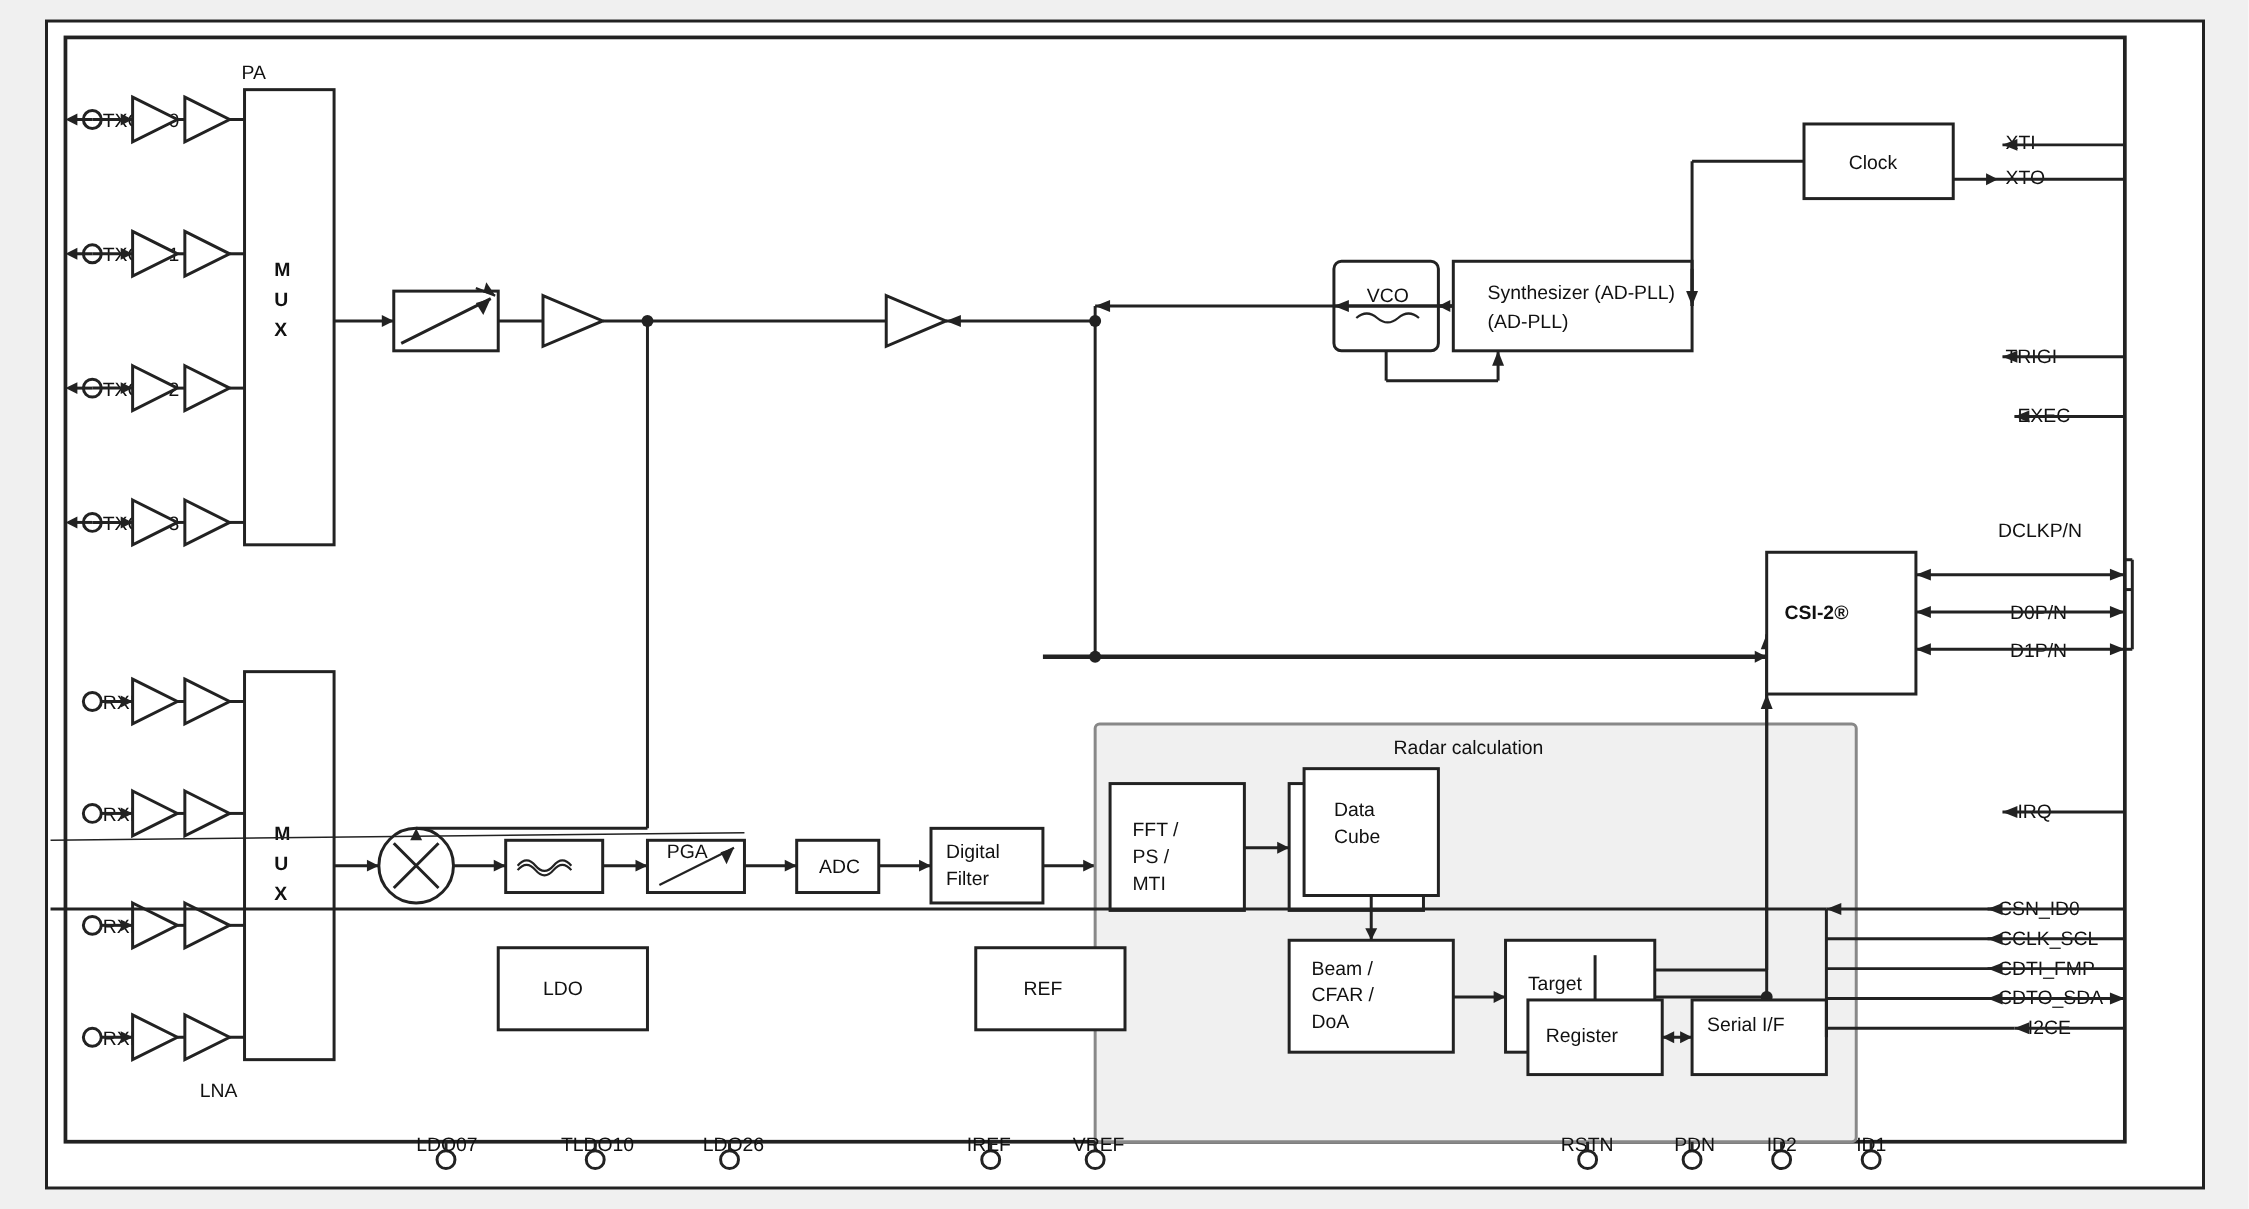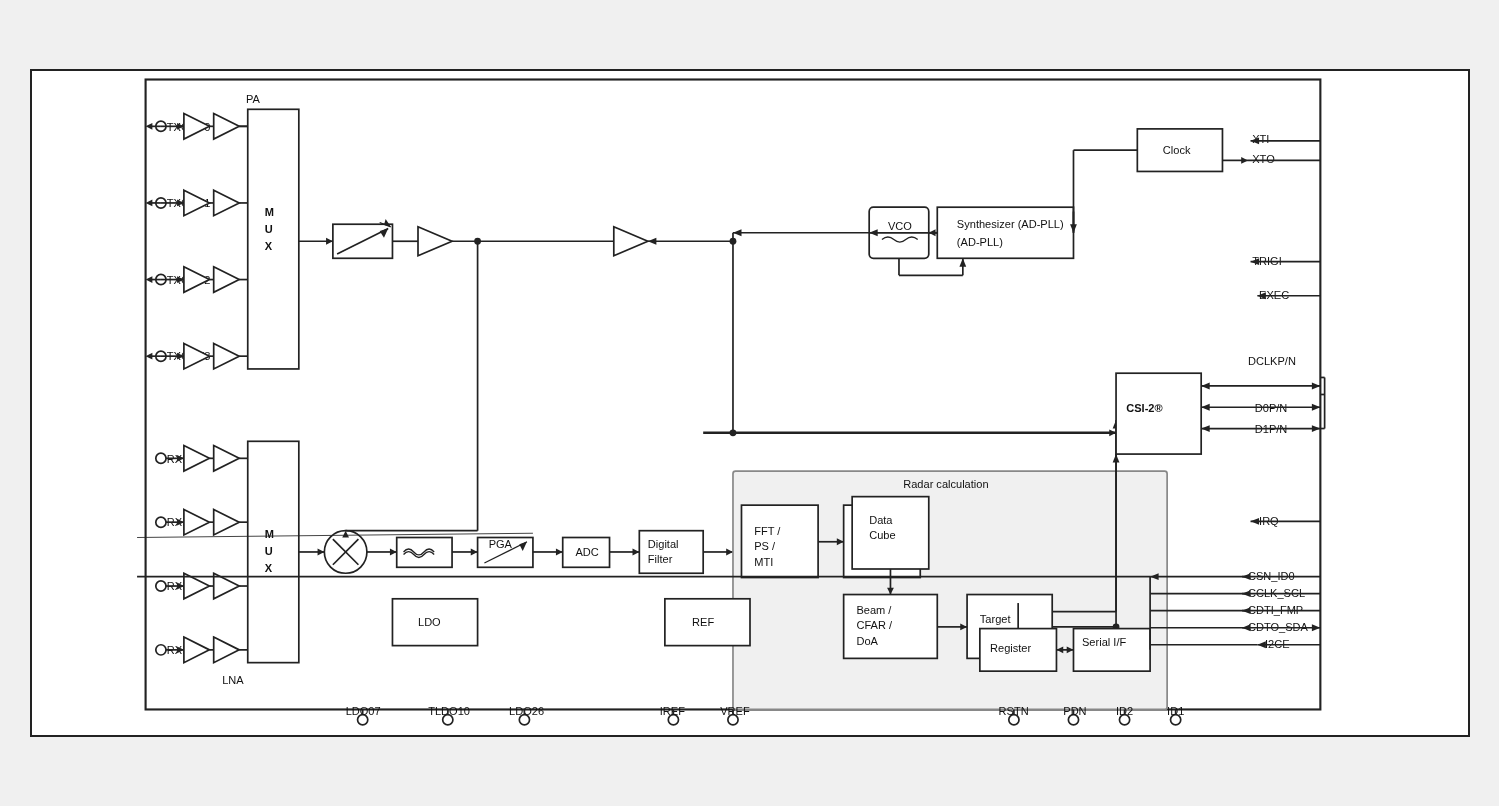--- a/index.html
+++ b/index.html
@@ -9,21 +9,21 @@
       justify-content: center;
       align-items: center;
       min-height: 100vh;
       font-family: Arial, sans-serif;
     }
     .diagram-container {
       background: white;
       border: 2px solid #222;
       position: relative;
       width: 1440px;
-      height: 668px;
+      height: 780px;
       overflow: hidden;
     }
     svg {
       position: absolute;
       top: 0; left: 0;
       width: 100%; height: 100%;
     }
     text {
       font-family: Arial, sans-serif;
       font-size: 13px;

